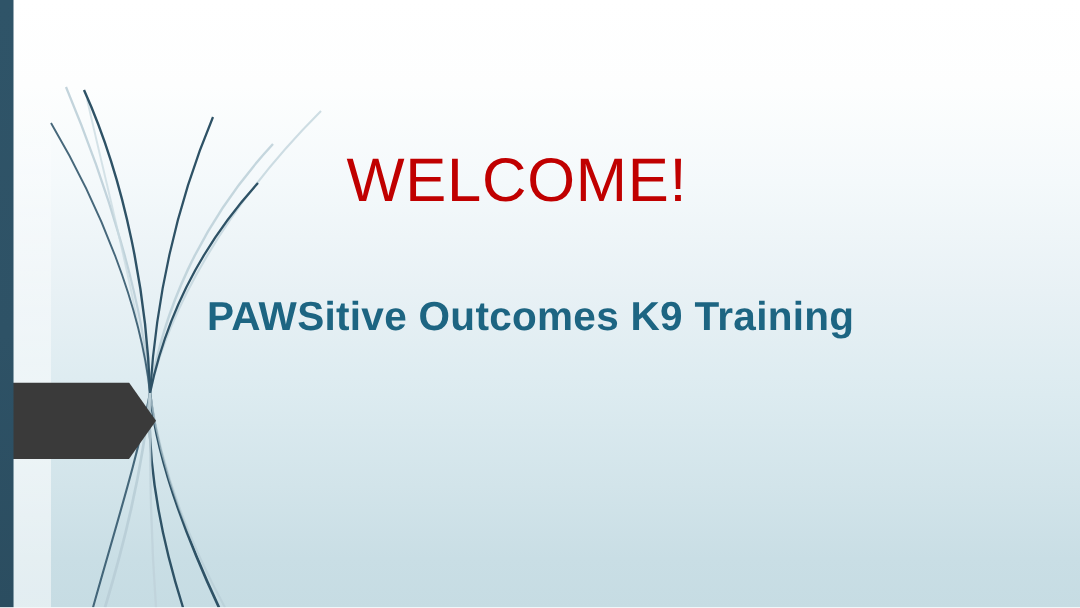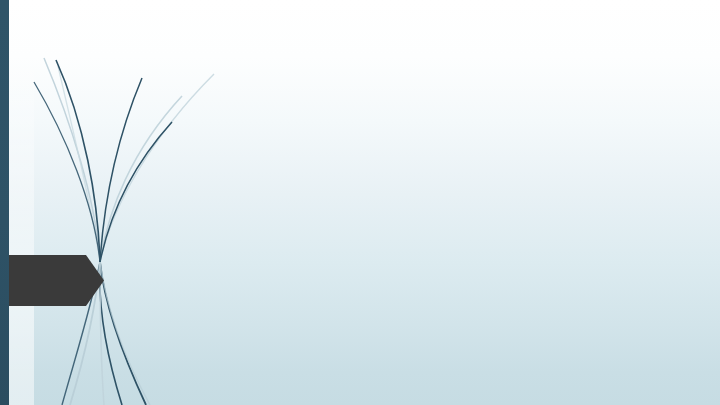--- a/index.html
+++ b/index.html
@@ -115,15 +115,17 @@
     <path d="M100,262 C 100,306 100,350 104,405" stroke="#c0d2da" stroke-width="1.5" fill="none" opacity="0.85"></path>
     <path d="M100,262 C 106,304 120,350 150,405" stroke="#b8cdd6" stroke-width="1.4" fill="none" opacity="0.7"></path>
   </svg>
 
   <svg class="arrow-banner" viewBox="0 0 104 51" preserveAspectRatio="none">
     <polygon points="0,0 86,0 104,25.5 86,51 0,51" fill="#3a3a3a"></polygon>
   </svg>
 
   <div class="left-stripe"></div>
 
+  <div class="title">WELCOME!</div>
 
+  <div class="subtitle">PAWSitive Outcomes K9 Training</div>
 
 </div>
 
 </body></html>

